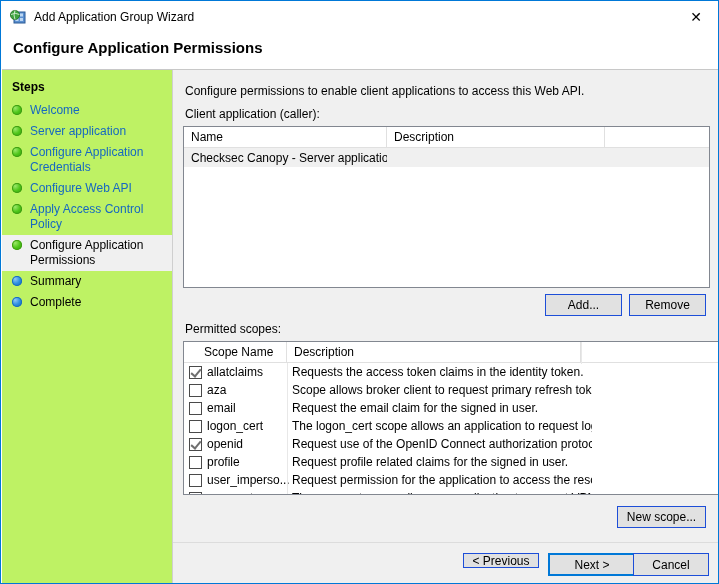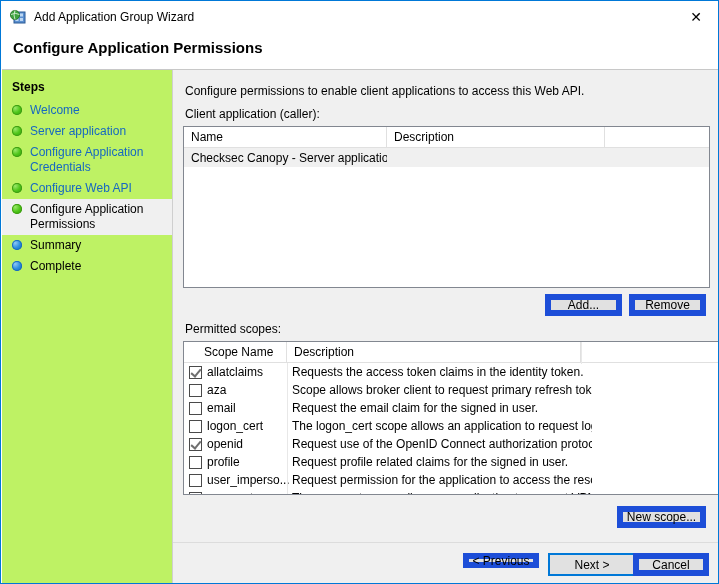--- a/index.html
+++ b/index.html
@@ -201,21 +201,21 @@
   .client-row .cell.c1 { width: 203px; }
   .client-row .cell.c2 { width: 218px; }
   .client-row .cell.c3 { width: 104px; }
 
   
   .btn {
     font-family: "Liberation Sans", sans-serif;
     font-size: 12px;
     color: #000000;
     background: #e1e1e1;
-    border: 6px solid #1d4ed8;
+    border: 1px solid #1d4ed8;
     box-sizing: border-box;
     text-align: center;
     cursor: default;
     padding: 0;
     line-height: 1;
     display: flex;
     align-items: center;
     justify-content: center;
   }
   #add-btn {
@@ -404,20 +404,24 @@
       <span class="step-label">Server application</span>
     </div>
     <div class="step">
       <span class="bullet done"></span>
       <span class="step-label">Configure Application Credentials</span>
     </div>
     <div class="step">
       <span class="bullet done"></span>
       <span class="step-label">Configure Web API</span>
     </div>
+    <div class="step">
+      <span class="bullet done"></span>
+      <span class="step-label">Apply Access Control Policy</span>
+    </div>
     <div class="step current">
       <span class="bullet done"></span>
       <span class="step-label">Configure Application Permissions</span>
     </div>
     <div class="step plain">
       <span class="bullet pending"></span>
       <span class="step-label">Summary</span>
     </div>
     <div class="step plain">
       <span class="bullet pending"></span>

